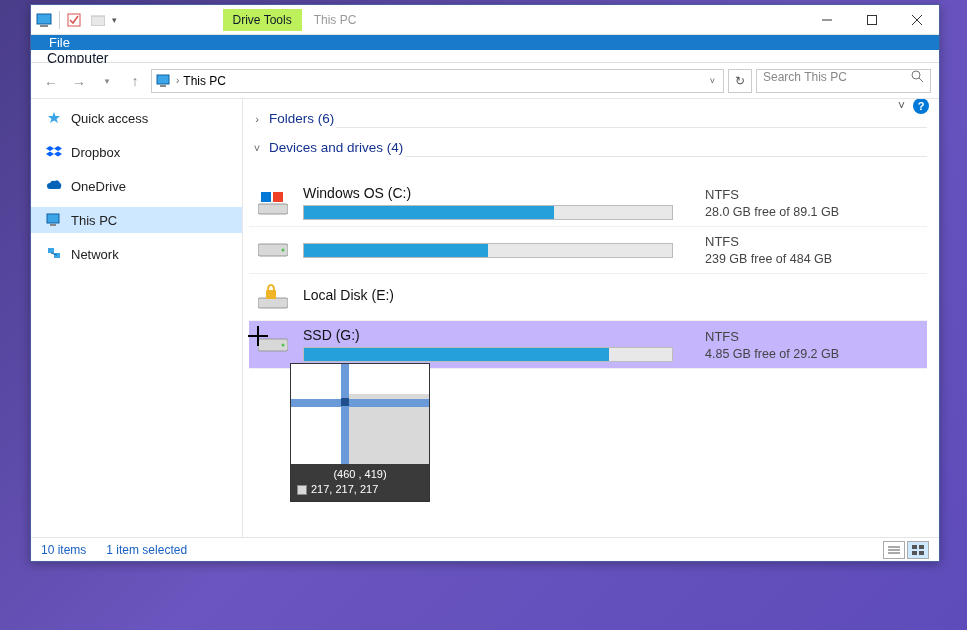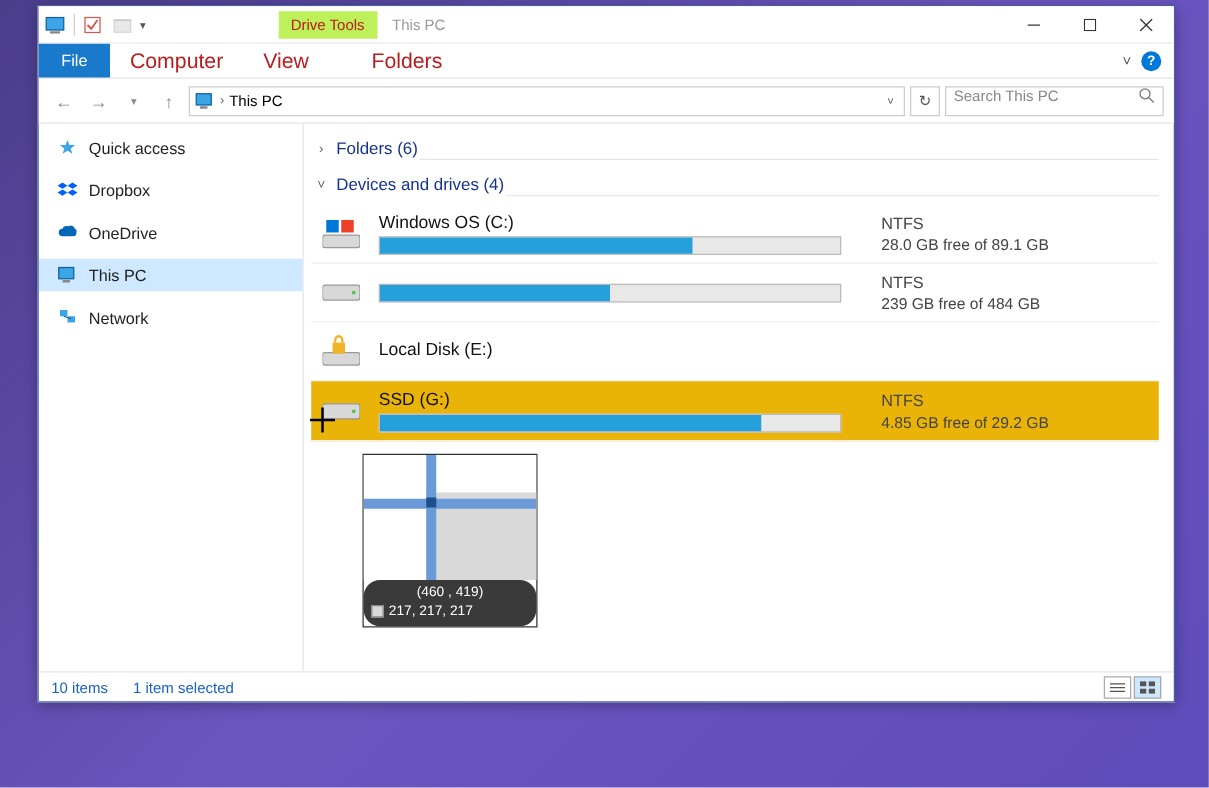--- a/index.html
+++ b/index.html
@@ -2,27 +2,27 @@
 <html><head>
 <meta charset="utf-8">
 <style>
 * { box-sizing: border-box; margin: 0; padding: 0; font-family: "Segoe UI", Arial, sans-serif; }
 body { background: linear-gradient(135deg, #4a3d8a 0%, #6b55bf 50%, #5e4cba 100%); width: 967px; height: 630px; overflow: hidden; position: relative; }
 .window { position: absolute; left: 30px; top: 4px; width: 910px; height: 558px; background: #fff; border: 1px solid #4a5fa0; box-shadow: 0 2px 10px rgba(0,0,0,0.3); display: flex; flex-direction: column; }
 .titlebar { height: 30px; display: flex; align-items: center; background: #fff; border-bottom: 1px solid #e5e5e5; }
 .qat { display: flex; align-items: center; padding: 0 4px; gap: 4px; height: 100%; }
 .qat .sysicon { width: 20px; height: 16px; display: flex; align-items: center; justify-content: center; }
 .qat .divider { width: 1px; height: 18px; background: #d0d0d0; }
-.drive-tools-tab { background: #bdf05b; padding: 4px 10px; font-size: 12px; color: #b91c1c; margin-left: 102px; height: 22px; display: flex; align-items: center; }
+.drive-tools-tab { background: #bdf05b; padding: 4px 10px; font-size: 12px; color: #0f172a; margin-left: 102px; height: 22px; display: flex; align-items: center; }
 .title-text { font-size: 12px; color: #999; margin-left: 12px; flex: 1; }
 .win-controls { display: flex; margin-left: auto; }
 .win-controls div { width: 45px; height: 30px; display: flex; align-items: center; justify-content: center; font-size: 11px; color: #555; }
-.ribbon { height: 28px; display: flex; align-items: stretch; background: #fff; border-bottom: 1px solid #e0e0e0; }
+.ribbon { height: 28px; display: flex; align-items: stretch; background: #fff; border-bottom: 1px solid #e0e0e0; flex-direction: column; }
 .ribbon .file-tab { background: #1979ca; color: #fff; padding: 0 18px; font-size: 13px; display: flex; align-items: center; }
-.ribbon .tab { padding: 0 16px; font-size: 17px; color: #b91c1c; display: flex; align-items: center; }
+.ribbon .tab { padding: 0 16px; font-size: 14px; color: #0f172a; display: flex; align-items: center; }
 .ribbon-right { margin-left: auto; display: flex; align-items: center; padding: 0 10px; gap: 8px; }
 .help-circle { width: 16px; height: 16px; border-radius: 50%; background: #0078d7; color: #fff; font-size: 11px; display: flex; align-items: center; justify-content: center; font-weight: bold; }
 .navbar { height: 36px; display: flex; align-items: center; padding: 4px 8px; gap: 4px; background: #fff; border-bottom: 1px solid #e5e5e5; }
 .nav-btn { width: 24px; height: 24px; display: flex; align-items: center; justify-content: center; color: #888; font-size: 14px; }
 .breadcrumb { flex: 1; height: 24px; border: 1px solid #ccc; background: #fff; display: flex; align-items: center; padding: 0 4px; font-size: 12px; gap: 4px; }
 .breadcrumb .pc-ico { width: 16px; height: 14px; }
 .bc-chevron { color: #666; font-size: 10px; }
 .bc-end { margin-left: auto; display: flex; align-items: center; gap: 6px; padding: 0 4px; }
 .refresh { width: 24px; height: 24px; border: 1px solid #ccc; display: flex; align-items: center; justify-content: center; font-size: 12px; color: #555; }
 .search { width: 175px; height: 24px; border: 1px solid #ccc; display: flex; align-items: flex-start; padding: 0 6px; font-size: 12px; color: #888; }
@@ -31,23 +31,23 @@
 .sidebar { width: 212px; border-right: 1px solid #e5e5e5; padding-top: 6px; }
 .sidebar-item { height: 26px; display: flex; align-items: center; padding: 0 14px; gap: 8px; font-size: 13px; color: #222; }
 .sidebar-item.sel { background: #cde8ff; }
 .sb-ico { width: 18px; height: 16px; display: flex; align-items: center; justify-content: center; }
 .sidebar-gap { height: 8px; }
 .content { flex: 1; overflow: auto; padding: 8px 12px 0 6px; position: relative; }
 .section-header { display: flex; align-items: center; gap: 6px; font-size: 13.5px; color: #13328f; padding: 4px 2px; }
 .section-header .chev { font-size: 11px; color: #666; width: 12px; text-align: center; }
 .section-rule { border-bottom: 1px solid #e5e5e5; margin-bottom: 2px; flex: 1; height: 14px; }
 .section-row { display: flex; align-items: flex-end; }
-.drive-list { margin-top: 4px; }
+.drive-list { margin-top: 20px; }
 .drive-item { display: flex; align-items: center; padding: 6px 6px; border-bottom: 1px solid #f0f0f0; gap: 12px; }
-.drive-item.sel { background: #eab308; }
+.drive-item.sel { background: #c4b5fd; }
 .drive-ico-wrap { width: 36px; height: 34px; display: flex; align-items: center; justify-content: center; }
 .drive-main { width: 370px; }
 .drive-name { font-size: 14px; color: #111; margin-bottom: 4px; }
 .usage-bar { width: 370px; height: 15px; background: #e8e8e8; border: 1px solid #bcbcbc; }
 .usage-fill { height: 100%; background: #26a0da; }
 .drive-meta { margin-left: 20px; font-size: 12.5px; color: #444; }
 .drive-fs { font-size: 13px; margin-bottom: 3px; }
 .drive-free { font-size: 12.5px; color: #444; }
 .statusbar { height: 24px; border-top: 1px solid #e5e5e5; display: flex; align-items: center; padding: 0 10px; font-size: 12px; color: #1860c4; gap: 20px; }
 .status-right { margin-left: auto; display: flex; gap: 2px; }
@@ -55,21 +55,21 @@
 .crosshair { position: absolute; left: 248px; top: 326px; width: 20px; height: 20px; pointer-events: none; }
 .crosshair::before, .crosshair::after { content: ''; position: absolute; background: #000; }
 .crosshair::before { left: 9px; top: 0; width: 2px; height: 20px; }
 .crosshair::after { top: 9px; left: 0; width: 20px; height: 2px; }
 .magnifier { position: absolute; left: 290px; top: 363px; width: 140px; border: 1px solid #333; background: #fff; pointer-events: none; }
 .mag-view { width: 100%; height: 100px; position: relative; background: #fff; overflow: hidden; }
 .mag-gray { position: absolute; left: 50px; top: 30px; width: 90px; height: 70px; background: #d9d9d9; }
 .mag-h { position: absolute; left: 0; top: 35px; width: 100%; height: 8px; background: #6a9bd8; }
 .mag-v { position: absolute; left: 50px; top: 0; width: 8px; height: 100%; background: #6a9bd8; }
 .mag-center { position: absolute; left: 50px; top: 34px; width: 8px; height: 8px; background: #1e4f8b; }
-.mag-info { background: #3a3a3a; color: #fff; font-size: 11px; padding: 3px 6px; font-family: Consolas, monospace; line-height: 1.4; border-radius: 13px; }
+.mag-info { background: #3a3a3a; color: #fff; font-size: 11px; padding: 3px 6px; font-family: Consolas, monospace; line-height: 1.4; }
 .mag-info .sw { display: inline-block; width:10px; height: 10px; background: #d9d9d9; border: 1px solid #888; vertical-align: middle; margin-right: 4px; }
 </style>
 </head>
 <body>
 
 <div class="window">
   <div class="titlebar">
     <div class="qat">
       <span class="sysicon">
         <svg width="18" height="14" viewBox="0 0 18 14">

